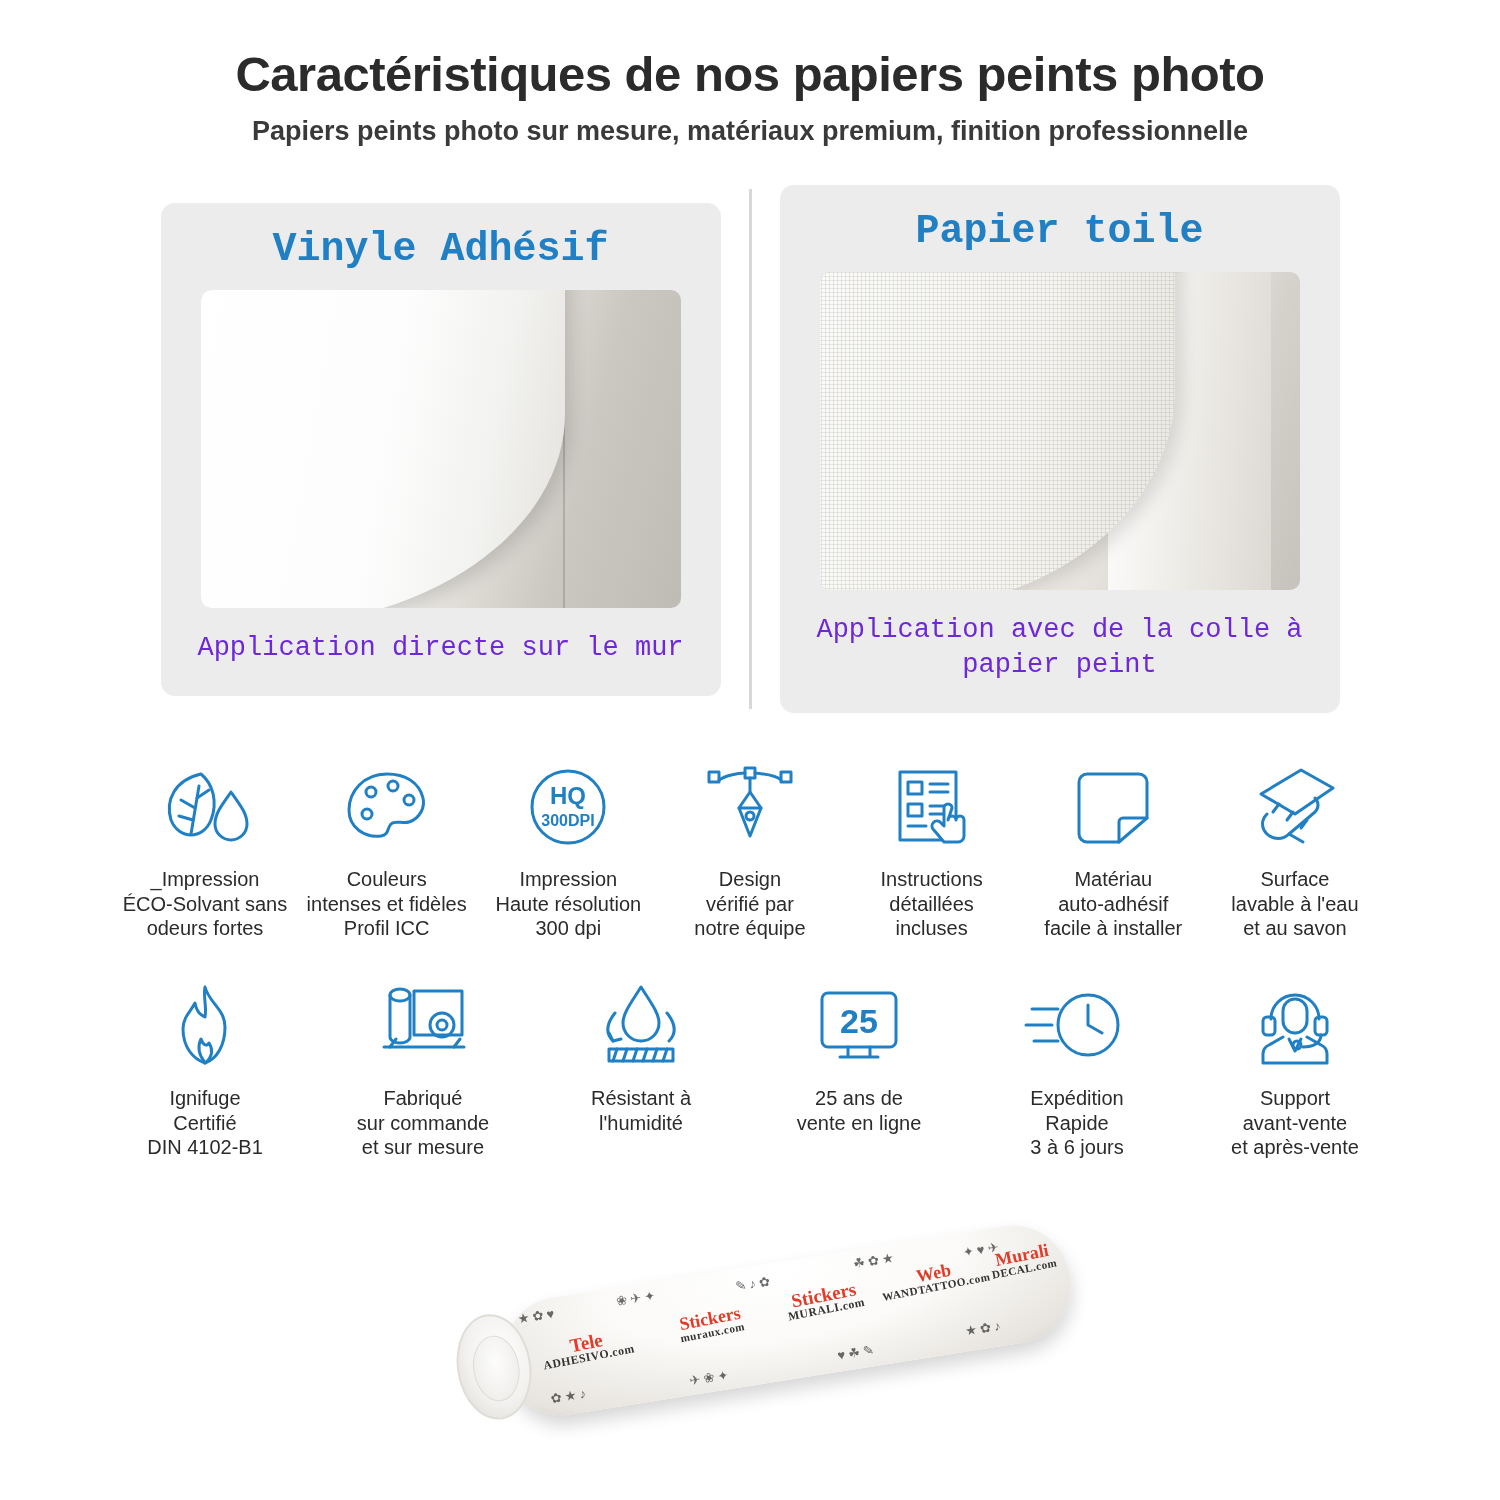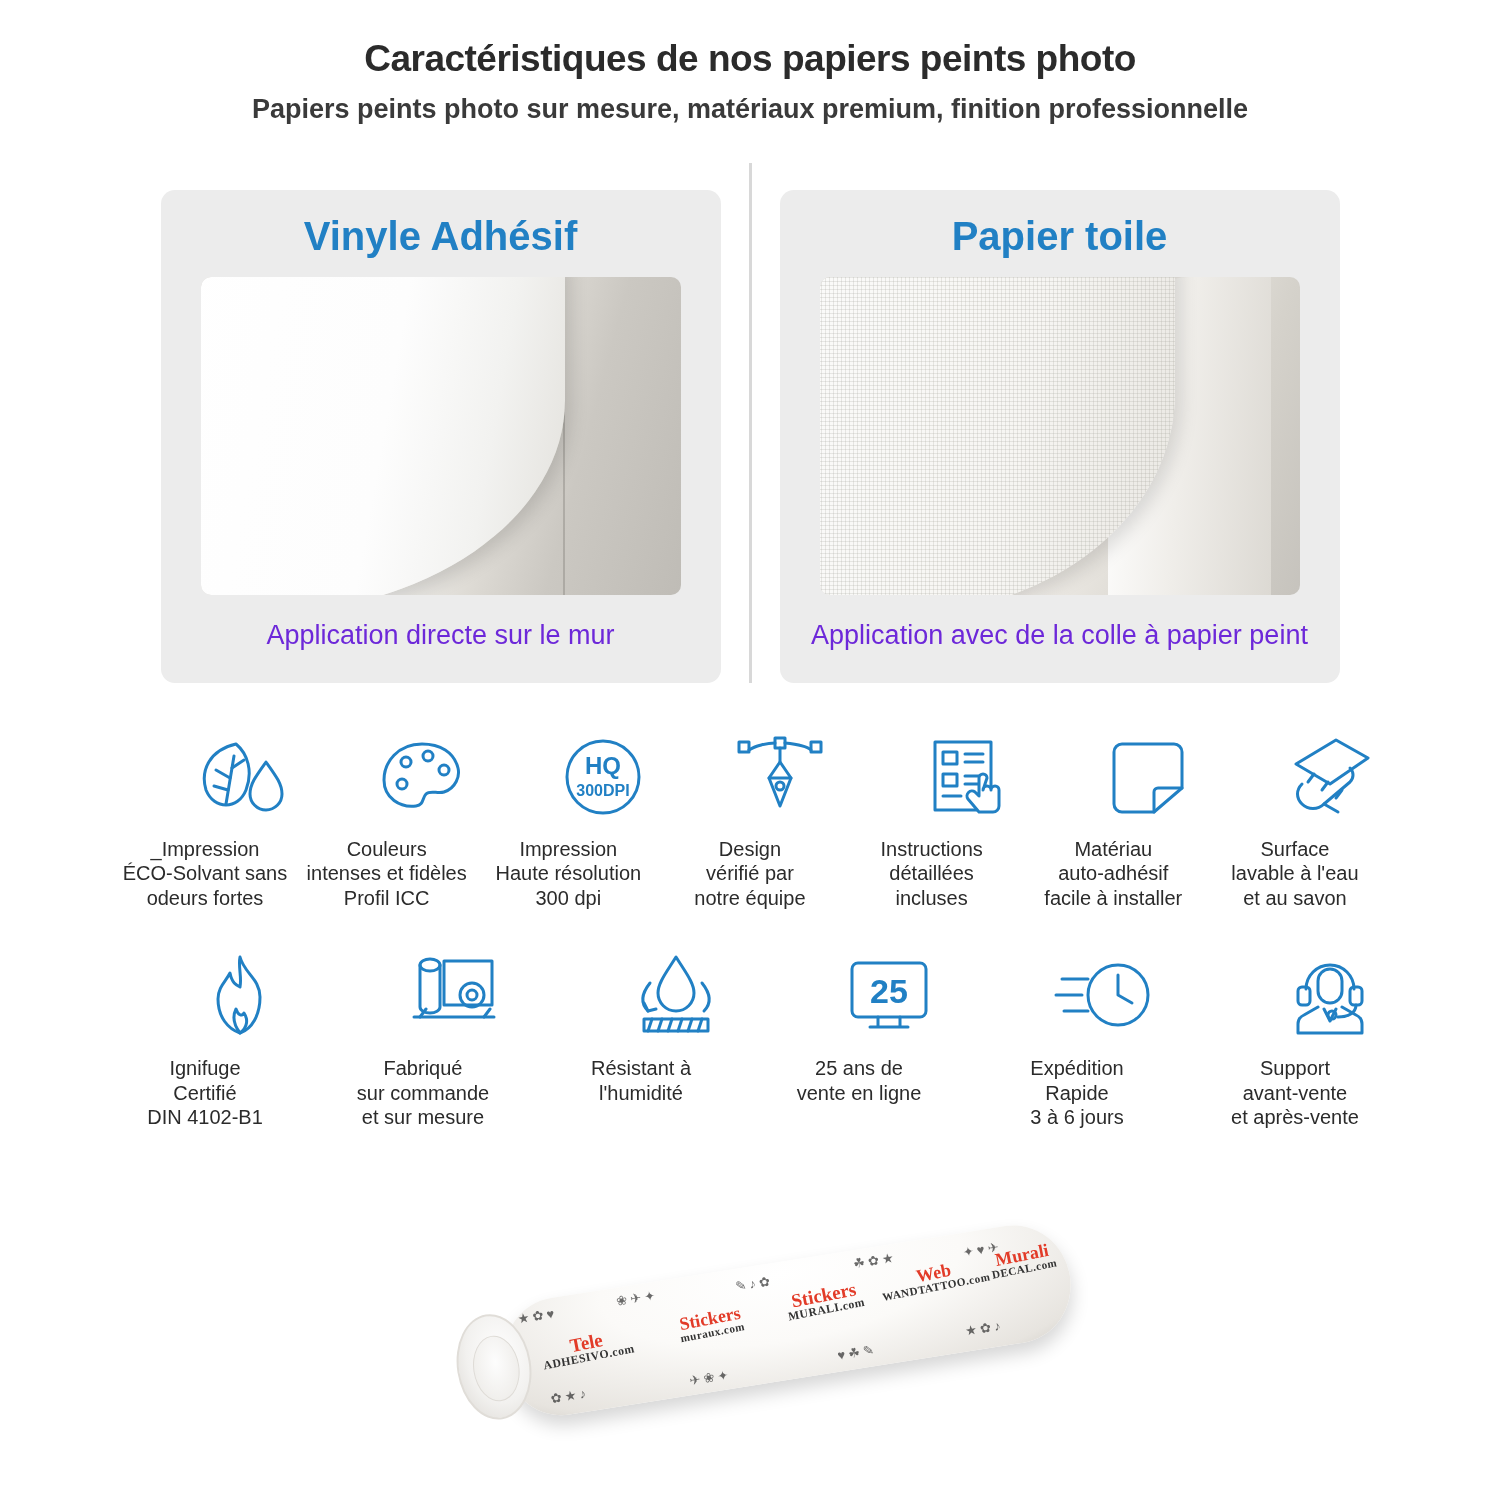--- a/index.html
+++ b/index.html
@@ -20,40 +20,41 @@
     position: relative;
     box-sizing: border-box;
   }
 
   
   .header {
     text-align: center;
     padding-top: 38px;
   }
   .header h1 {
-    margin: 0;
-    font-size: 37px;
+    margin: 8px;
+    font-size: 49px;
     font-weight: bold;
     letter-spacing: -0.5px;
     color: #2b2b2b;
   }
   .header h2 {
     margin: 14px 0 0 0;
     font-size: 27px;
     font-weight: bold;
     color: #3a3a3a;
   }
 
   
   .materials {
     display: flex;
     justify-content: center;
-    align-items: flex-end;
+    align-items: center;
     margin-top: 38px;
     position: relative;
+    font-family: Liberation Mono, monospace;
   }
   .divider {
     width: 3px;
     background: #d8d8d8;
     height: 520px;
     margin: 0 28px;
     flex: 0 0 auto;
   }
   .card {
     width: 560px;
@@ -150,21 +151,21 @@
     margin-top: 36px;
   }
   .feature {
     width: 170px;
     text-align: center;
   }
   .feature .icon {
     height: 100px;
     display: flex;
     align-items: center;
-    justify-content: flex-end;
+    justify-content: center;
   }
   .feature .icon svg {
     display: block;
   }
   .feature .label {
     margin-top: 10px;
     font-size: 20px;
     line-height: 1.22;
     color: #2b2b2b;
     white-space: pre-line;

